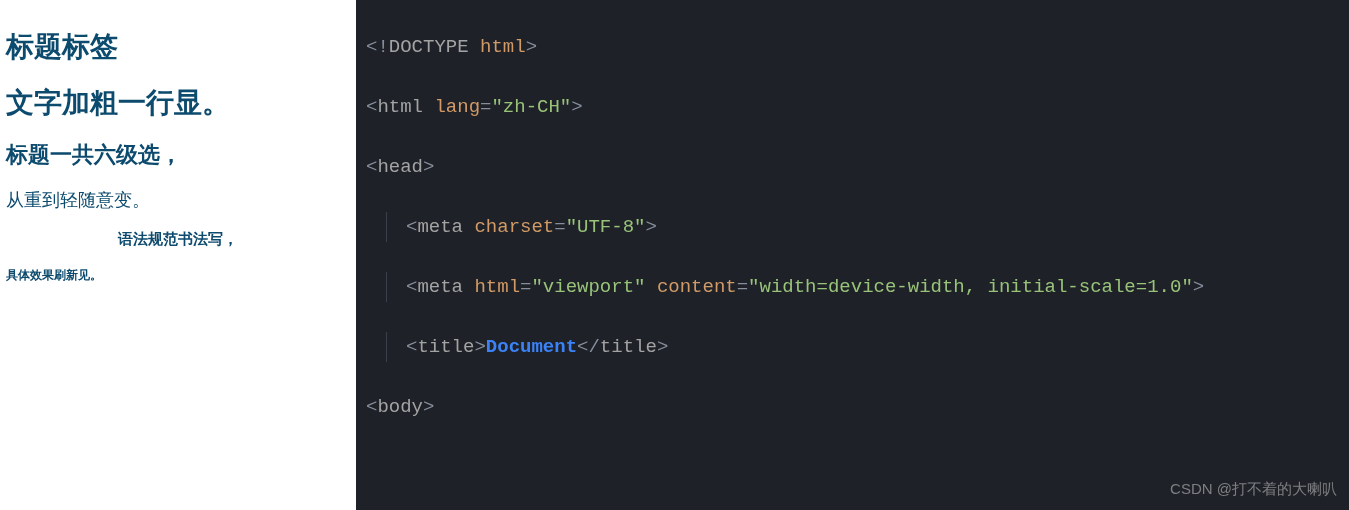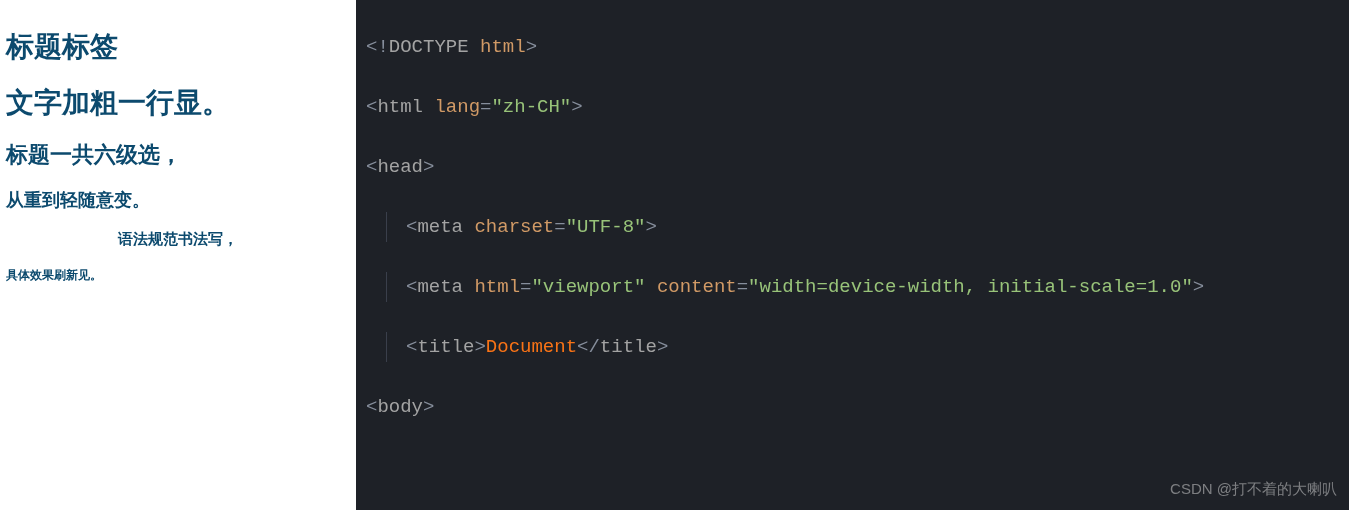--- a/index.html
+++ b/index.html
@@ -13,21 +13,21 @@
     position: relative;
   }
   .preview {
     width: 356px;
     background: #fff;
     padding: 10px 6px;
     color: #0c4a6e;
   }
   .preview h1 { font-size: 28px; font-weight: 700; margin: 18px 0; }
   .preview h2 { font-size: 22px; font-weight: 700; margin: 18px 0; }
-  .preview h3 { font-size: 18px; font-weight: 700; margin: 18px 0; }
+  .preview h3 { font-size: 18px; font-weight: 400; margin: 18px 0; }
   .preview h4 { font-size: 15px; font-weight: 700; margin: 18px 0; text-align: center; }
   .preview h6 { font-size: 12px; font-weight: 700; margin: 18px 0; font-family: Liberation Mono, monospace; }
 
   .editor {
     flex: 1;
     background: #1e2127;
     color: #abb2bf;
     font-family: Consolas, "Courier New", monospace;
     font-size: 19px;
     line-height: 30px;
@@ -35,21 +35,21 @@
     position: relative;
     white-space: pre;
   }
   .line { position: relative; }
   .indent1 { padding-left: 40px; }
   .guide { position: absolute; left: 20px; top:0; bottom:0; border-left:1px solid #3a3f4b; }
   .punc  { color: #868e9c; }
   .tag   { color: #a3a3a3; }
   .attr  { color: #d19a66; }
   .str   { color: #98c379; }
-  .txt   { color: #f97316; }
+  .txt   { color: #3b82f6; font-weight: bold; }
   .watermark {
     position: absolute;
     right: 12px;
     bottom: 6px;
     color: rgba(220,220,220,0.5);
     font-size: 15px;
     font-family: "Microsoft YaHei", sans-serif;
   }
 </style>
 </head>

